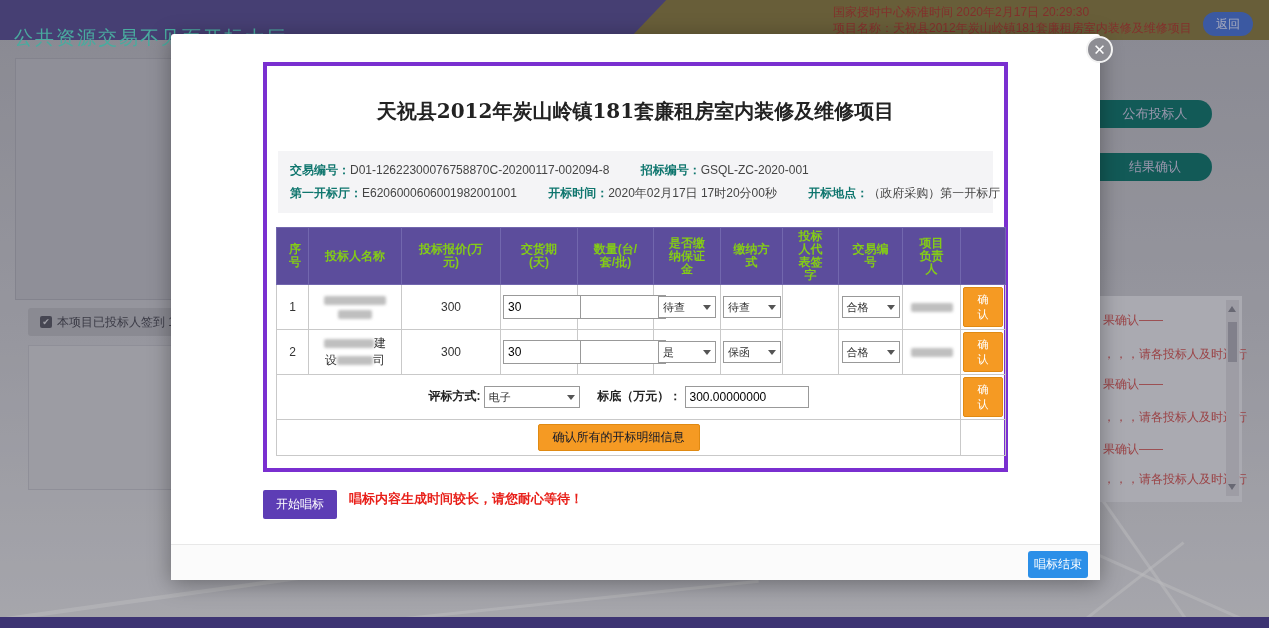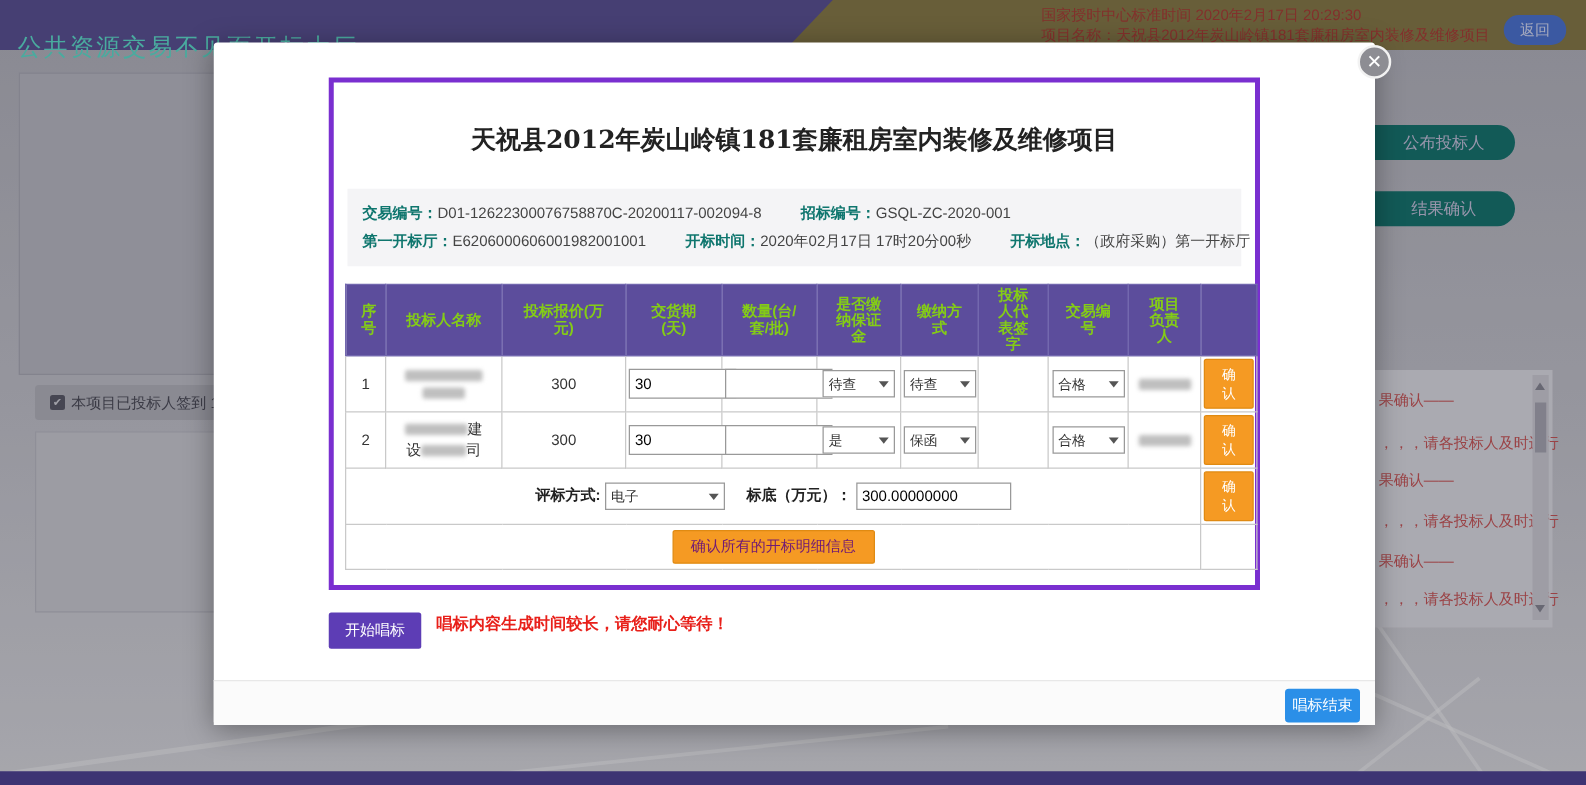--- a/index.html
+++ b/index.html
@@ -75,21 +75,21 @@
   .cell-in { width:86px; height:24px; border:1px solid #999; font-size:12px; padding:1px 4px; font-family:inherit; }
   .sel { display:inline-flex; align-items:center; justify-content:space-between; border:1px solid #999;
     height:22px; padding:0 4px; background:#fff; font-size:11px; color:#333; cursor:pointer; }
   .sel .tri { width:0; height:0; border-left:4px solid transparent; border-right:4px solid transparent; border-top:5px solid #555; margin-left:4px; }
   .sel-sm { width:58px; }
   .btn-confirm { background:#f59a23; border:1px solid #e08a12; color:#fff; font-size:11px; padding:4px 9px; border-radius:2px; cursor:pointer; }
   .eval-cell { text-align:center; }
   .eval-cell b { font-size:12px; color:#222; }
   .sel-wide { width:96px; display:inline-flex; vertical-align:middle; margin-right:14px; }
   .base-in { width:124px; height:22px; border:1px solid #999; font-size:12px; padding:1px 4px; vertical-align:middle; font-family:inherit; }
-  .btn-confirm-all { background:#f59a23; border:1px solid #e08a12; color:#701a75; font-size:12px; padding:4px 14px; border-radius:2px; cursor:pointer; }
+  .btn-confirm-all { background:#f59a23; border:1px solid #e08a12; color:#0f172a; font-size:12px; padding:4px 14px; border-radius:2px; cursor:pointer; }
 
   .start-row { margin:18px 0 0 92px; display:flex; gap:12px; }
   .btn-start { background:#5d3db5; color:#fff; font-size:12px; border:none; padding:6px 13px; border-radius:2px; cursor:pointer; }
   .notice { color:#e8201a; font-size:13px; font-weight:bold; }
 
   .modal-footer { position:absolute; left:0; bottom:0; width:100%; height:36px; background:#fbfbfb; border-top:1px solid #e8e8e8; }
   .btn-finish { position:absolute; right:12px; top:6px; background:#2b8fe8; color:#fff; font-size:12px; border:none; padding:5px 6px; border-radius:3px; cursor:pointer; }
 </style>
 </head>
 <body>

